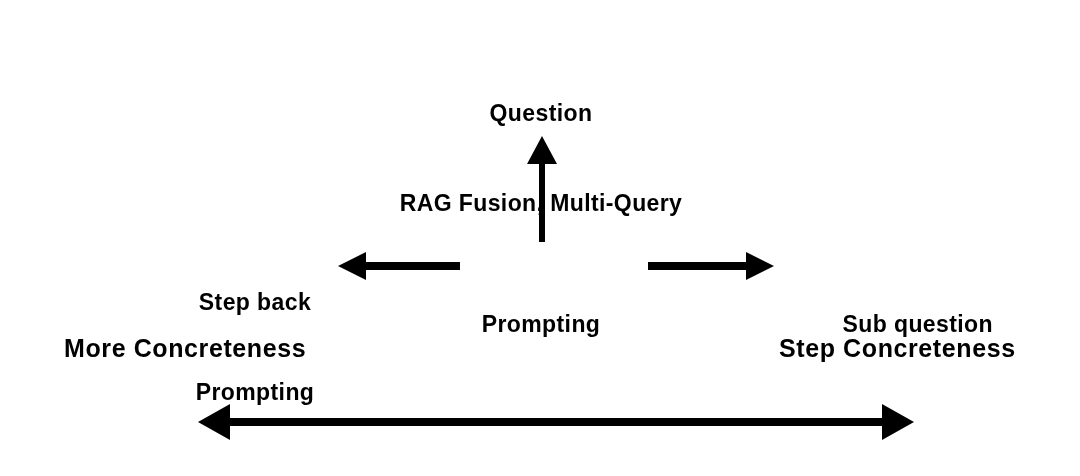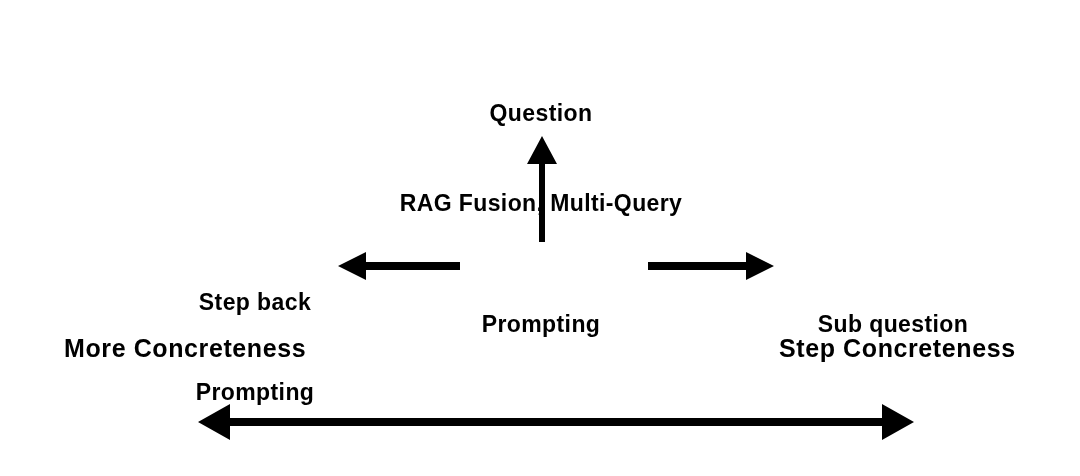--- a/index.html
+++ b/index.html
@@ -57,21 +57,21 @@
     left: 130px;
     top: 227px;
     width: 250px;
     text-align: center;
   }
   
   #subquestion-node {
     left: 793px;
     top: 249px;
     width: 200px;
-    text-align: center;
+    text-align: right;
   }
   #more-concreteness-label {
     left: 64px;
     top: 335px;
   }
   #less-concreteness-label {
     left: 779px;
     top: 335px;
   }
   #arrow-up-to-rewritten { left: 510px; top: 130px; }

